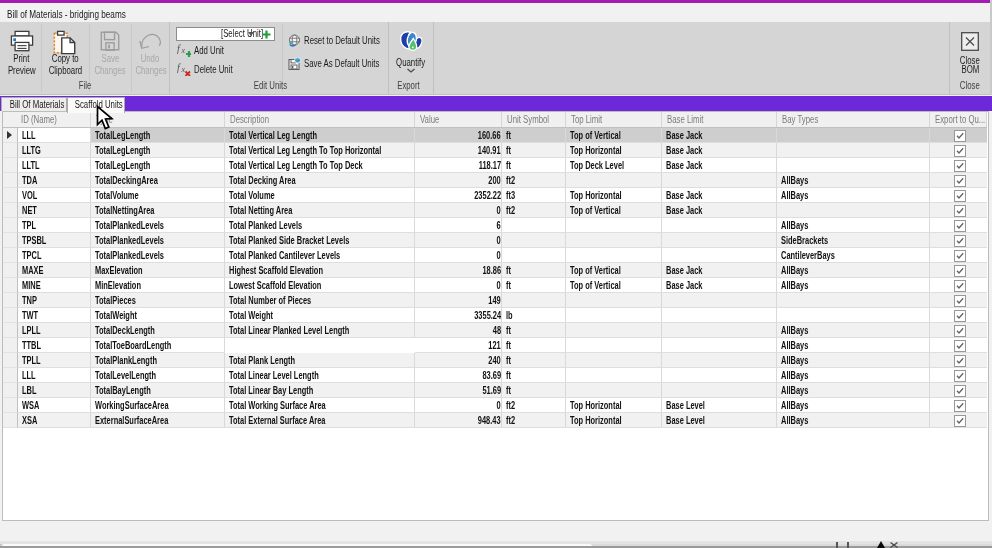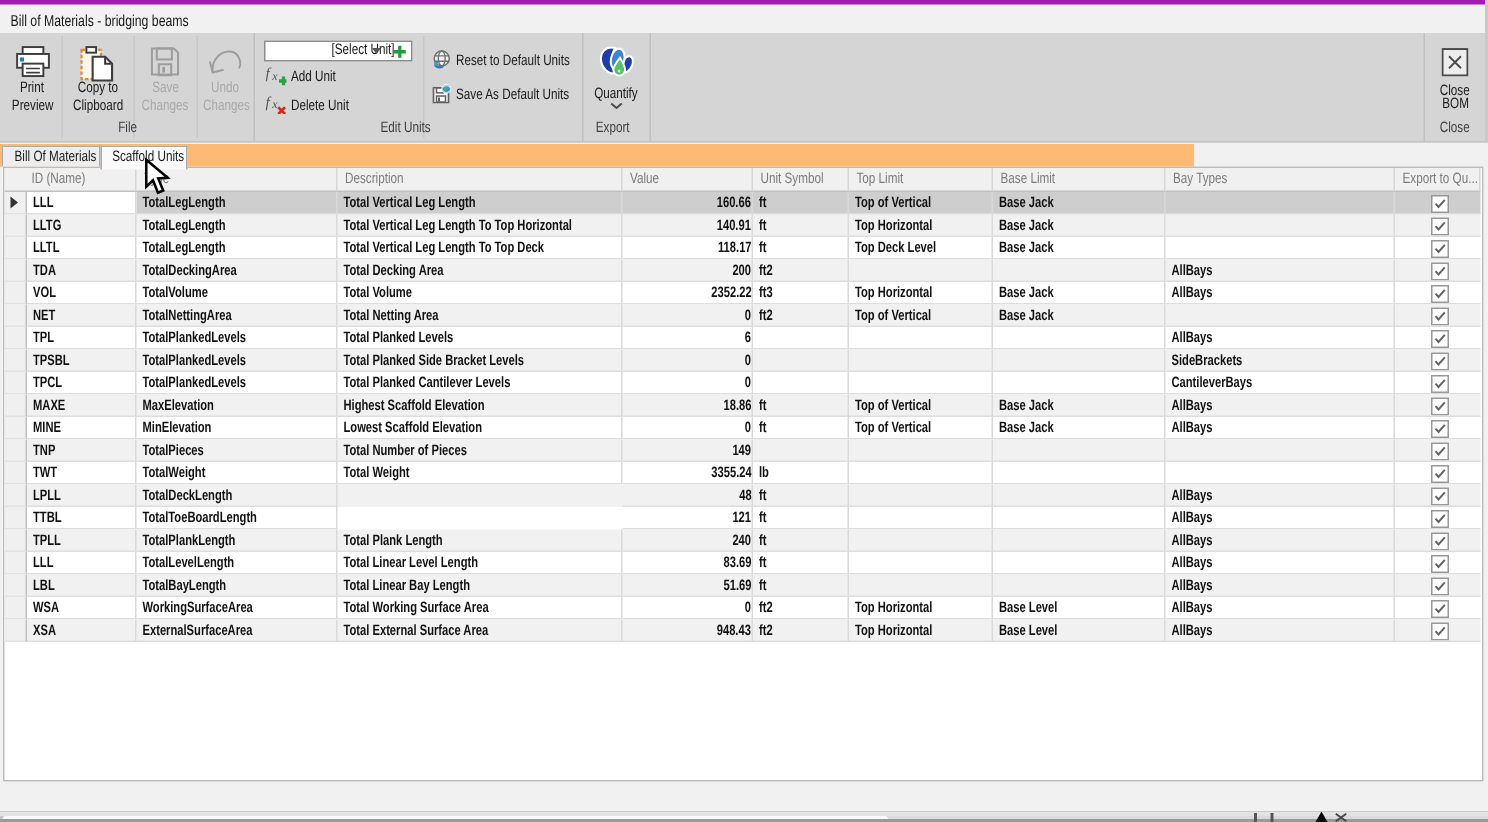--- a/index.html
+++ b/index.html
@@ -21,21 +21,21 @@
 .gsep { position:absolute; top:0px; bottom:0px; width:1px; background:#c0c0c0; }
 .grouplabel { position:absolute; bottom:3px; font-size:10px; color:#3f3f3f; text-align:center; }
 .rbtn { position:absolute; top:0; height:71px; text-align:center; font-size:10px; color:#1a1a1a; }
 .rbtn .ic { position:absolute; top:8px; left:50%; transform:translateX(-50%); }
 .rbtn .lbl { position:absolute; top:31px; width:100%; line-height:11.5px; }
 .rbtn.disabled .lbl { color:#a8a8a8; }
 .smallbtn { position:absolute; font-size:10px; color:#1a1a1a; height:16px; line-height:16px; white-space:nowrap; }
 .smallbtn svg { vertical-align:-3px; margin-right:3px; }
 
 
-#tabstrip { left:0; top:96px; width:796px; height:15px; background:#fdba74; z-index:5; }
+#tabstrip { left:0; top:96px; width:992px; height:15px; background:#6d28d9; z-index:5; }
 .tab { position:absolute; top:1px; height:14px; line-height:13px; font-size:10px; color:#1a1a1a; text-align:center; }
 #tab1 { left:1px; width:66px; border:1px solid #ababab; border-bottom:none; background:#ededed; }
 #tab2 { left:67px; width:58px; height:16px; border:1px solid #ababab; border-bottom:none; background:#fafafa; z-index:3; }
 
 
 #grid { left:2px; top:111px; width:987px; height:410px; background:#ffffff; border:1px solid #bcbcbc; }
 .hrow { position:absolute; left:0; top:0; width:984px; height:16px; background:#f0f0f0; border-bottom:1px solid #c0c0c0; }
 .hcell { position:absolute; top:0; height:15px; line-height:16px; font-size:10px; color:#7b7b7b; padding-left:5px; border-right:1px solid #d6d6d6; overflow:hidden; white-space:nowrap; }
 .row { position:absolute; left:0; width:984px; height:15px; }
 .row.alt { background:#f1f1f1; }
@@ -416,20 +416,21 @@
     <svg width="10" height="10" viewBox="0 0 10 10" style="position:absolute;left:0;top:0;">
             <path d="M2 4.8 L4 7 L8.2 2.2" stroke="#636363" stroke-width="1.3" fill="none"></path>
           </svg>
         </span>
       </div>
     </div>
     <div class="row alt" style="top:211px;">
       <div style="position:absolute;left:0;top:0;width:15px;height:15px;background:#f0f0f0;border-right:1px solid #c0c0c0;border-bottom:1px solid #e2e2e2;"></div>
       <div class="cell" style="left:15px;width:73px;"><span class="cx">LPLL</span></div>
       <div class="cell" style="left:88px;width:134px;"><span class="cx">TotalDeckLength</span></div>
+      <div class="cell" style="left:222px;width:190px;"><span class="cx">Total Linear Planked Level Length</span></div>
       <div class="cell num" style="left:412px;width:87px;"><span class="cxr">48</span></div>
       <div class="cell" style="left:499px;width:64px;"><span class="cx">ft</span></div>
       <div class="cell" style="left:563px;width:96px;"><span class="cx"></span></div>
       <div class="cell" style="left:659px;width:115px;"><span class="cx"></span></div>
       <div class="cell" style="left:774px;width:153px;"><span class="cx">AllBays</span></div>
       <div class="cell" style="left:927px;width:57px;border-right:none;">
     <span style="position:absolute;left:24px;top:2px;width:12px;height:12px;background:#fff;border:1px solid #989898;">
     <svg width="10" height="10" viewBox="0 0 10 10" style="position:absolute;left:0;top:0;">
             <path d="M2 4.8 L4 7 L8.2 2.2" stroke="#636363" stroke-width="1.3" fill="none"></path>
           </svg>

